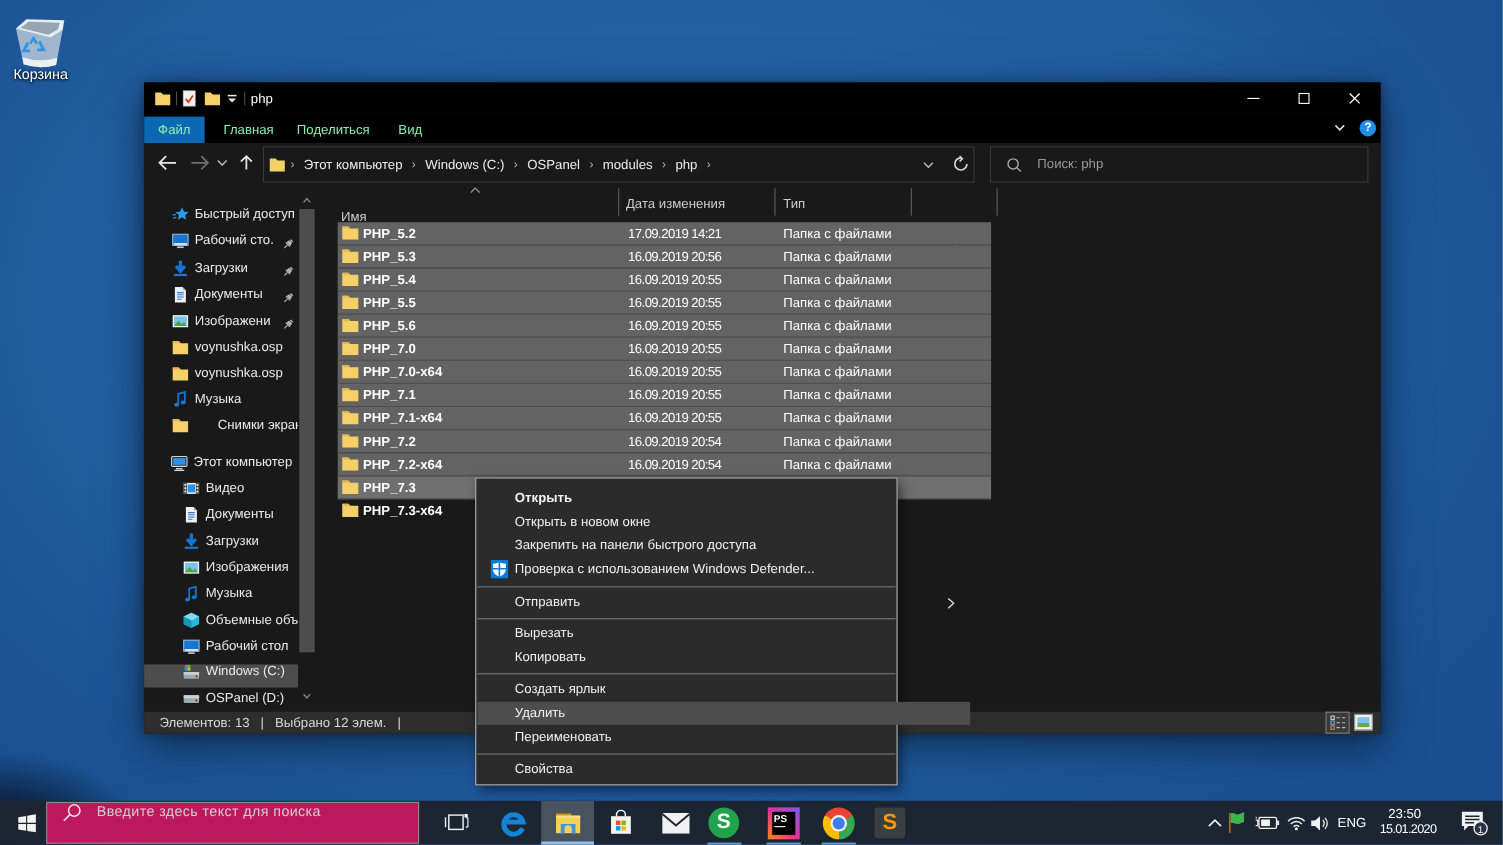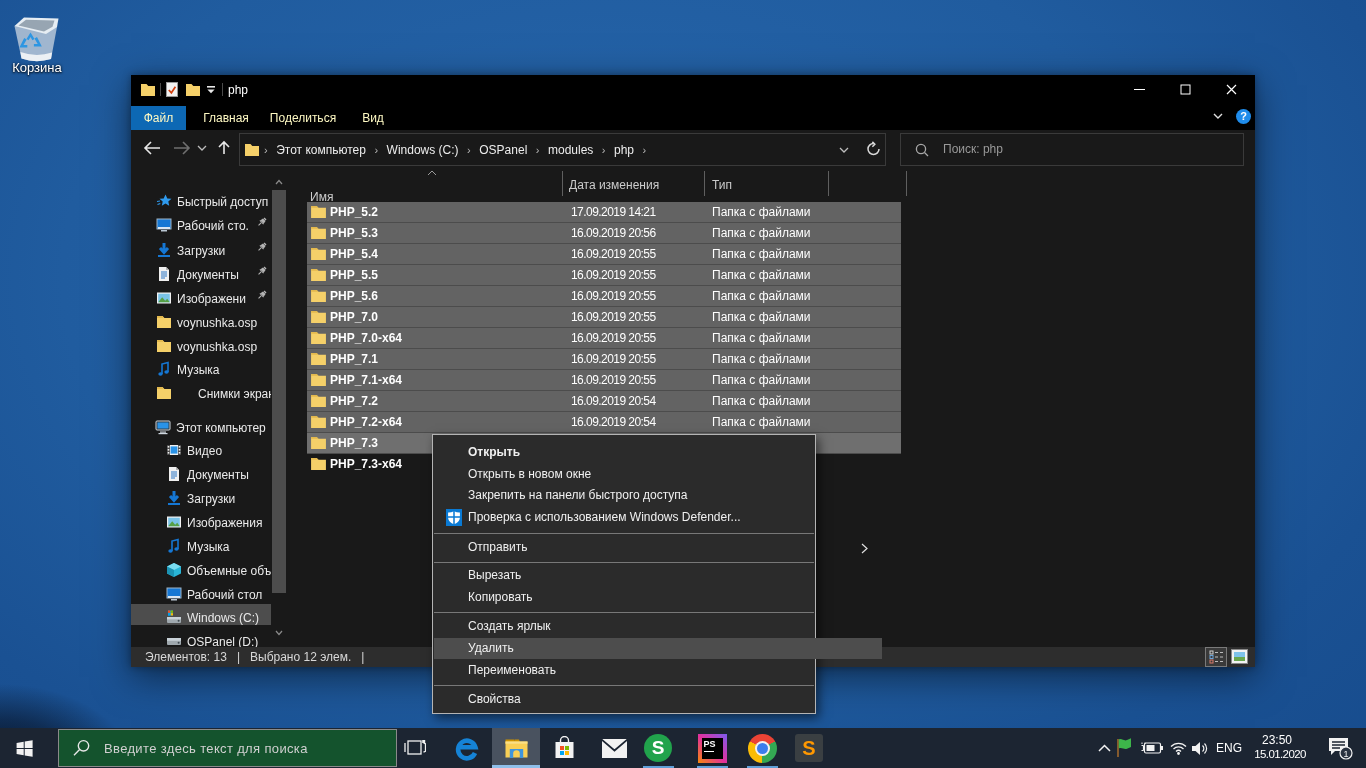--- a/index.html
+++ b/index.html
@@ -17,31 +17,31 @@
   #win { position:absolute; left:131px; top:75px; width:1124px; height:592px; background:#191919;
          box-shadow: 0 10px 35px rgba(0,0,0,0.5), 0 0 8px rgba(0,0,0,0.35); }
   #titlebar { position:absolute; left:0; top:0; width:100%; height:29px; background:#000; }
   #tabrow  { position:absolute; left:0; top:29px; width:100%; height:26px; background:#000; }
   #toolbar { position:absolute; left:0; top:55px; width:100%; height:38px; background:#191919; }
   #content { position:absolute; left:0; top:93px; width:100%; height:479px; background:#191919; }
   #statusbar { position:absolute; left:0; top:572px; width:100%; height:20px; background:#2d2d2d;
       color:#d8d8d8; font-size:12px; line-height:20px; }
   .captbtn { position:absolute; top:0; width:45px; height:29px; color:#fff; text-align:center; }
 
-  .tab { position:absolute; top:2px; height:24px; line-height:24px; color:#fef9c3; font-size:12px; text-align:center; }
+  .tab { position:absolute; top:2px; height:24px; line-height:24px; color:#86efac; font-size:12px; text-align:center; }
   .filetab { left:0; width:55px; background:#0d68b4; }
   .addrbox { position:absolute; left:108px; top:3px; width:647px; height:33px; background:#191919;
       border:1px solid #3a3a3a; display:flex; align-items:center; font-size:12px; color:#ededed; }
   .crumbsep { color:#b8b8b8; margin:0 8.5px; font-size:11px; }
   .searchbox { position:absolute; left:769px; top:3px; width:344px; height:33px; background:#191919;
       border:1px solid #3a3a3a; color:#999; font-size:12px; line-height:31px; }
 
   
   .nav { position:absolute; left:0; top:0; width:156px; height:479px; font-size:12px; color:#eaeaea; }
-  .navitem { position:absolute; height:22px; display:flex; align-items:flex-end; white-space:nowrap; overflow:hidden; }
+  .navitem { position:absolute; height:22px; display:flex; align-items:flex-start; white-space:nowrap; overflow:hidden; }
   .navicon { width:16px; height:16px; margin-right:5px; flex:none; }
   .pin { position:absolute; }
 
   
   .hdr { position:absolute; color:#cccccc; font-size:12px; }
   .vsep { position:absolute; width:1px; background:#5f5f5f; top:3px; height:25px; }
   .row { position:absolute; left:176px; width:594px; height:21px; color:#fff; font-size:12px; }
   .rowsel { background:#636363; box-shadow: inset 0 -1px 0 #4c4c4c; }
   .rowname { position:absolute; left:23px; top:3px;font-weight:bold; }
   .rowdate { position:absolute; left:264px; top:3px; letter-spacing:-0.55px; }
@@ -551,21 +551,21 @@
 
 <div id="taskbar">
     <div class="tbicon" style="left:0; width:48px;">
       <svg width="17" height="17" viewBox="0 0 17 17">
         <path d="M0.6 3 L7.7 1.8 V8 H0.6 Z" fill="#f2f2f2"></path>
         <path d="M8.7 1.6 L16.6 0.3 V8 H8.7 Z" fill="#f2f2f2"></path>
         <path d="M0.6 9 H7.7 V15.2 L0.6 14 Z" fill="#f2f2f2"></path>
         <path d="M8.7 9 H16.6 V16.7 L8.7 15.4 Z" fill="#f2f2f2"></path>
       </svg>
     </div>
-    <div class="abs" style="left:58px; top:1px; width:339px; height:38px; background:#14532d; border:1px solid #8a8a8a; display:flex; align-items:center;">
+    <div class="abs" style="left:42px; top:1px; width:339px; height:38px; background:#be185d; border:1px solid #8a8a8a; display:flex; ">
       <svg style="margin-left:13px;" width="19" height="19" viewBox="0 0 19 19">
         <circle cx="11.5" cy="6.8" r="5.2" stroke="#e8e8e8" stroke-width="1.4" fill="none"></circle>
         <path d="M7.6 10.6 L2 16.2" stroke="#e8e8e8" stroke-width="1.4"></path>
       </svg>
       <span style="margin-left:13px; color:#d0d0d0; font-size:13px; letter-spacing:0.35px;">Введите здесь текст для поиска</span>
     </div>
     <div class="tbicon" style="left:395px; width:40px;">
       <svg width="22" height="18" viewBox="0 0 22 18">
         <rect x="4" y="2" width="13" height="13" fill="none" stroke="#f2f2f2" stroke-width="1.3"></rect>
         <path d="M1 4 v9 M19.5 4 l2 .8 v7.5 l-2 .8" stroke="#f2f2f2" stroke-width="1.3" fill="none"></path>

